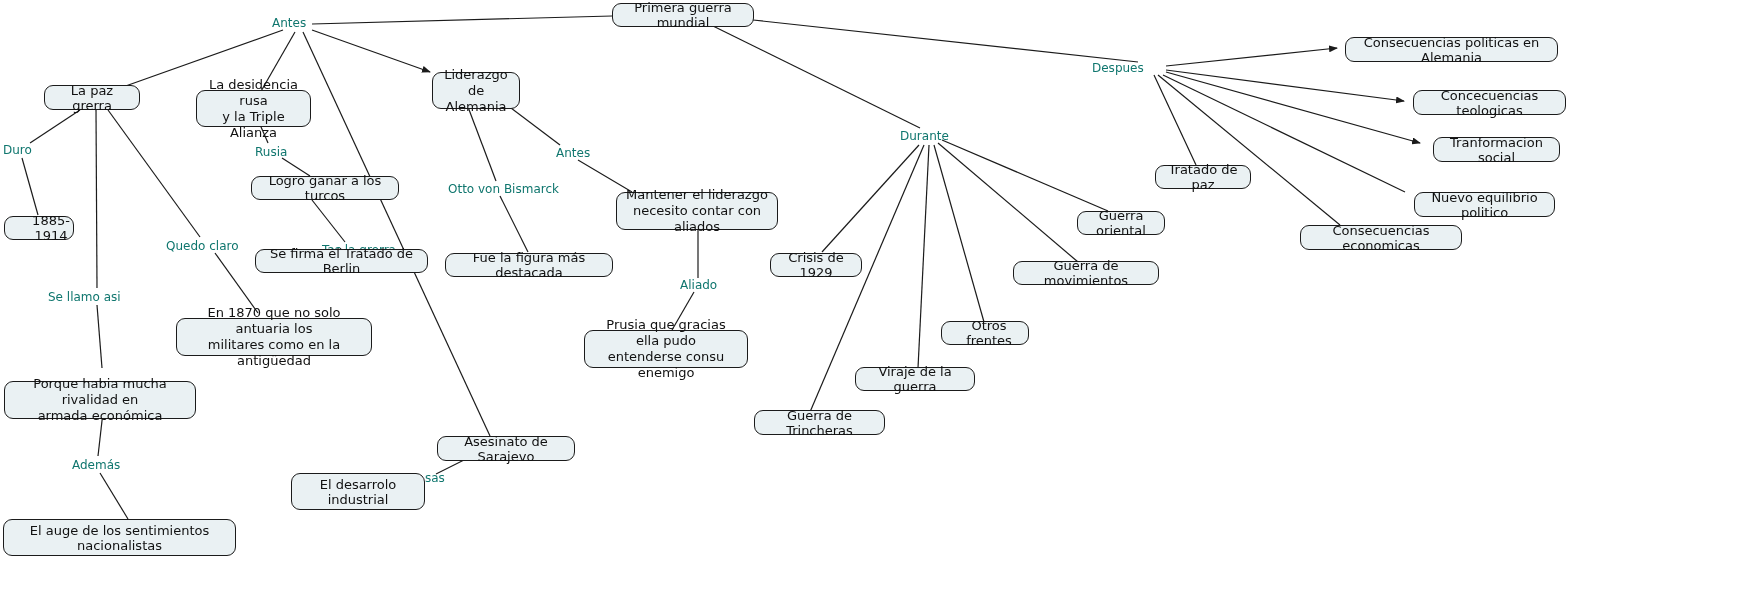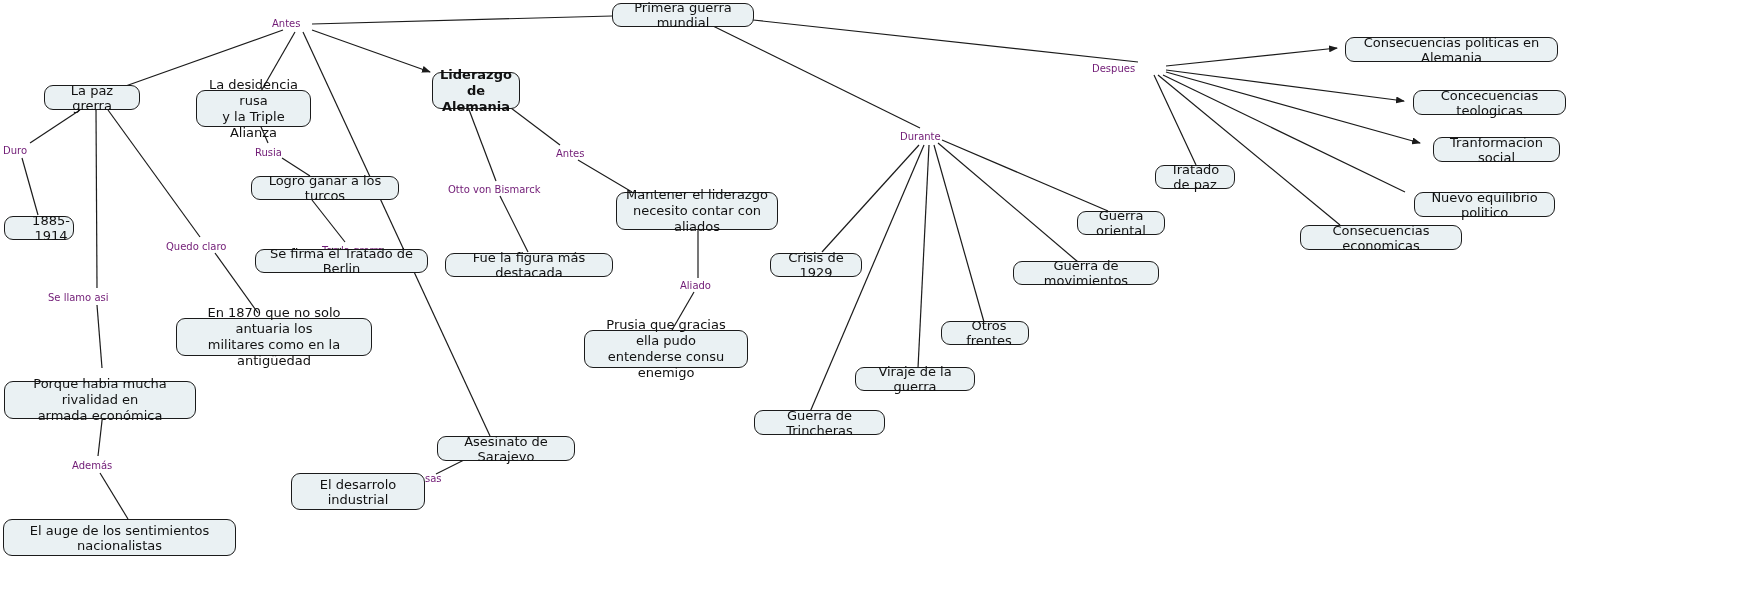--- a/index.html
+++ b/index.html
@@ -43,22 +43,22 @@
   }
   .node-multi {
     display: flex;
     flex-direction: column;
     align-items: center;
     justify-content: center;
     line-height: 16px;
   }
   .link-label {
     position: absolute;
-    color: #701a75;
-    font-size: 10px;
+    color: #0f766e;
+    font-size: 12px;
     line-height: 15px;
     background: transparent;
     white-space: nowrap;
     z-index: 2;
     text-align: right;
   }
 </style>
 </head>
 <body>
 
@@ -123,21 +123,21 @@
     </g>
   </svg>
 
   <div class="node" style="left:612px; top:3px; width:142px; height:24px;">Primera guerra mundial</div>
 
   <div class="node" style="left:44px; top:85px; width:96px; height:25px;">La paz grerra</div>
 
   <div class="node node-multi" style="left:196px; top:90px; width:115px; height:37px;">La desidencia rusa
 y la Triple Alianza</div>
 
-  <div class="node node-multi" style="left:432px; top:72px; width:88px; height:37px;font-weight:bold;">Liderazgo de
+  <div class="node node-multi" style="left:432px; top:72px; width:88px; height:37px;">Liderazgo de
 Alemania</div>
 
   <div class="node" style="left:4px; top:216px; width:70px; height:24px;padding-left:32px;">1885-1914</div>
 
   <div class="node" style="left:251px; top:176px; width:148px; height:24px;">Logro ganar a los turcos</div>
 
   <div class="node" style="left:255px; top:249px; width:173px; height:24px;">Se firma el Tratado de Berlin</div>
 
   <div class="node node-multi" style="left:176px; top:318px; width:196px; height:38px;">En 1870 que no solo antuaria los
 militares como en la antigüedad</div>
@@ -166,21 +166,21 @@
   <div class="node" style="left:754px; top:410px; width:131px; height:25px;">Guerra de Trincheras</div>
 
   <div class="node" style="left:855px; top:367px; width:120px; height:24px;">Viraje de la guerra</div>
 
   <div class="node" style="left:941px; top:321px; width:88px; height:24px;padding-left:16px;">Otros frentes</div>
 
   <div class="node" style="left:1013px; top:261px; width:146px; height:24px;">Guerra de movimientos</div>
 
   <div class="node" style="left:1077px; top:211px; width:88px; height:24px;">Guerra oriental</div>
 
-  <div class="node" style="left:1155px; top:165px; width:80px; height:24px;">Tratado de paz</div>
+  <div class="node" style="left:1155px; top:165px; width:96px; height:24px;">Tratado de paz</div>
 
   <div class="node" style="left:1345px; top:37px; width:213px; height:25px;">Consecuencias politicas en Alemania</div>
 
   <div class="node" style="left:1413px; top:90px; width:153px; height:25px;">Concecuencias teologicas</div>
 
   <div class="node" style="left:1433px; top:137px; width:127px; height:25px;">Tranformacion social</div>
 
   <div class="node" style="left:1414px; top:192px; width:141px; height:25px;">Nuevo equilibrio politico</div>
 
   <div class="node" style="left:1300px; top:225px; width:162px; height:25px;">Consecuencias economicas</div>

